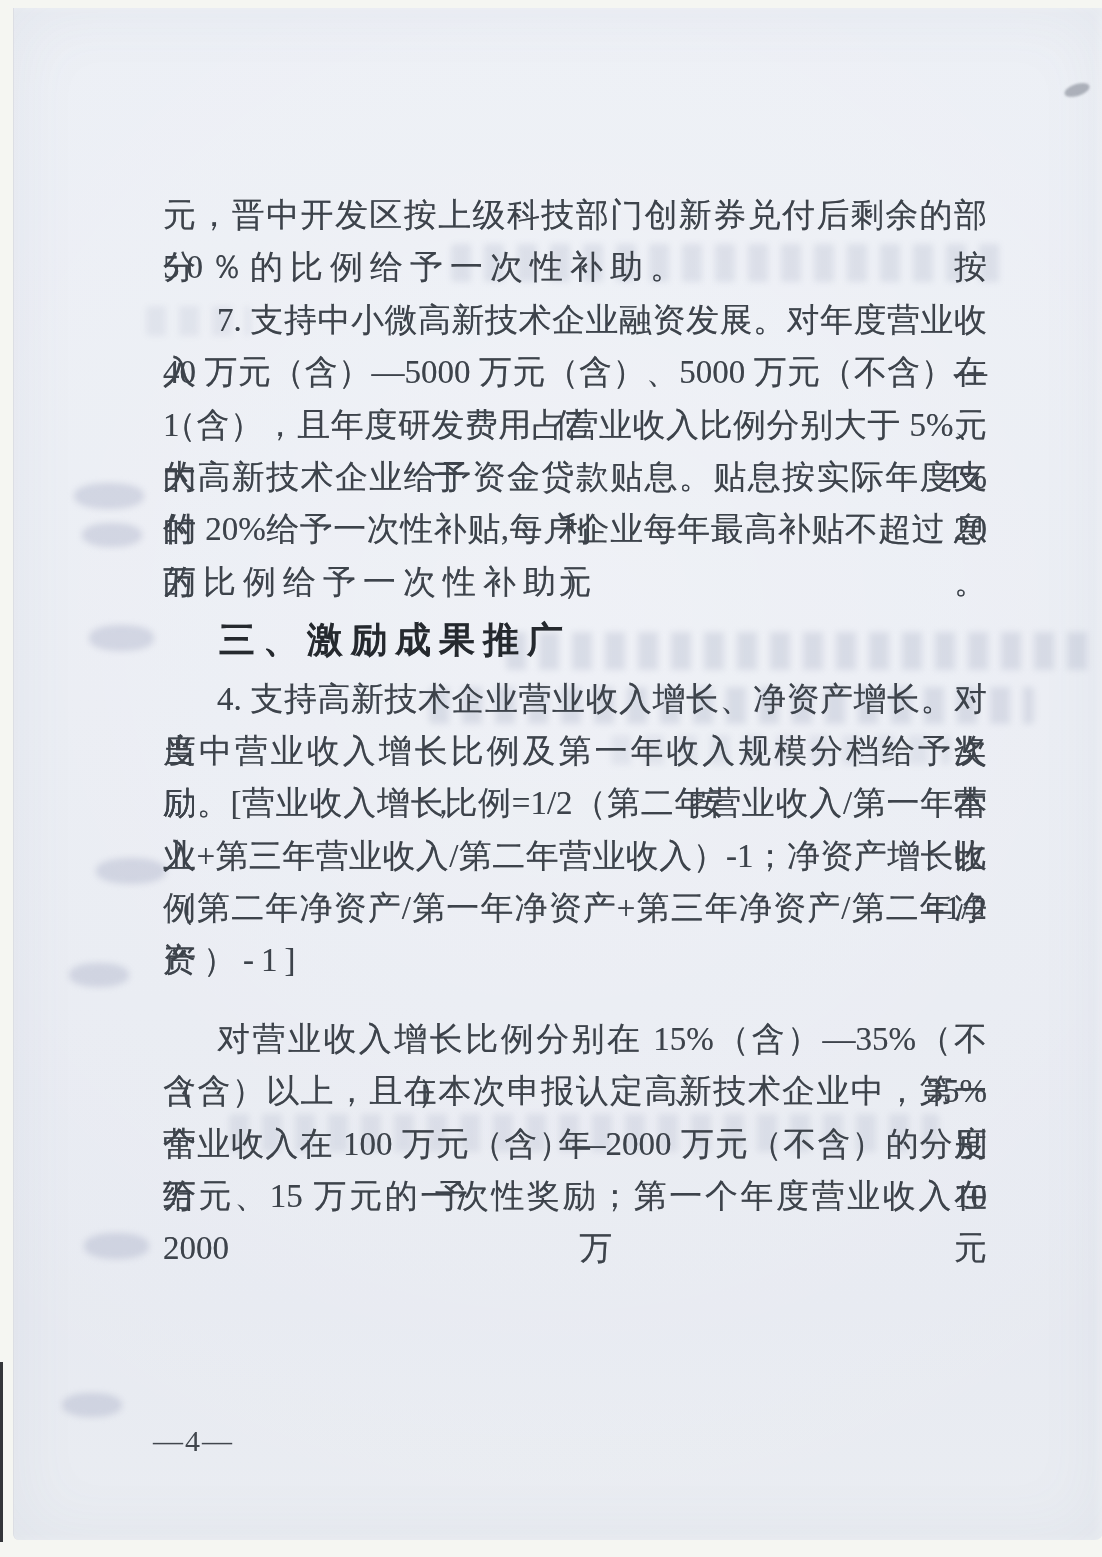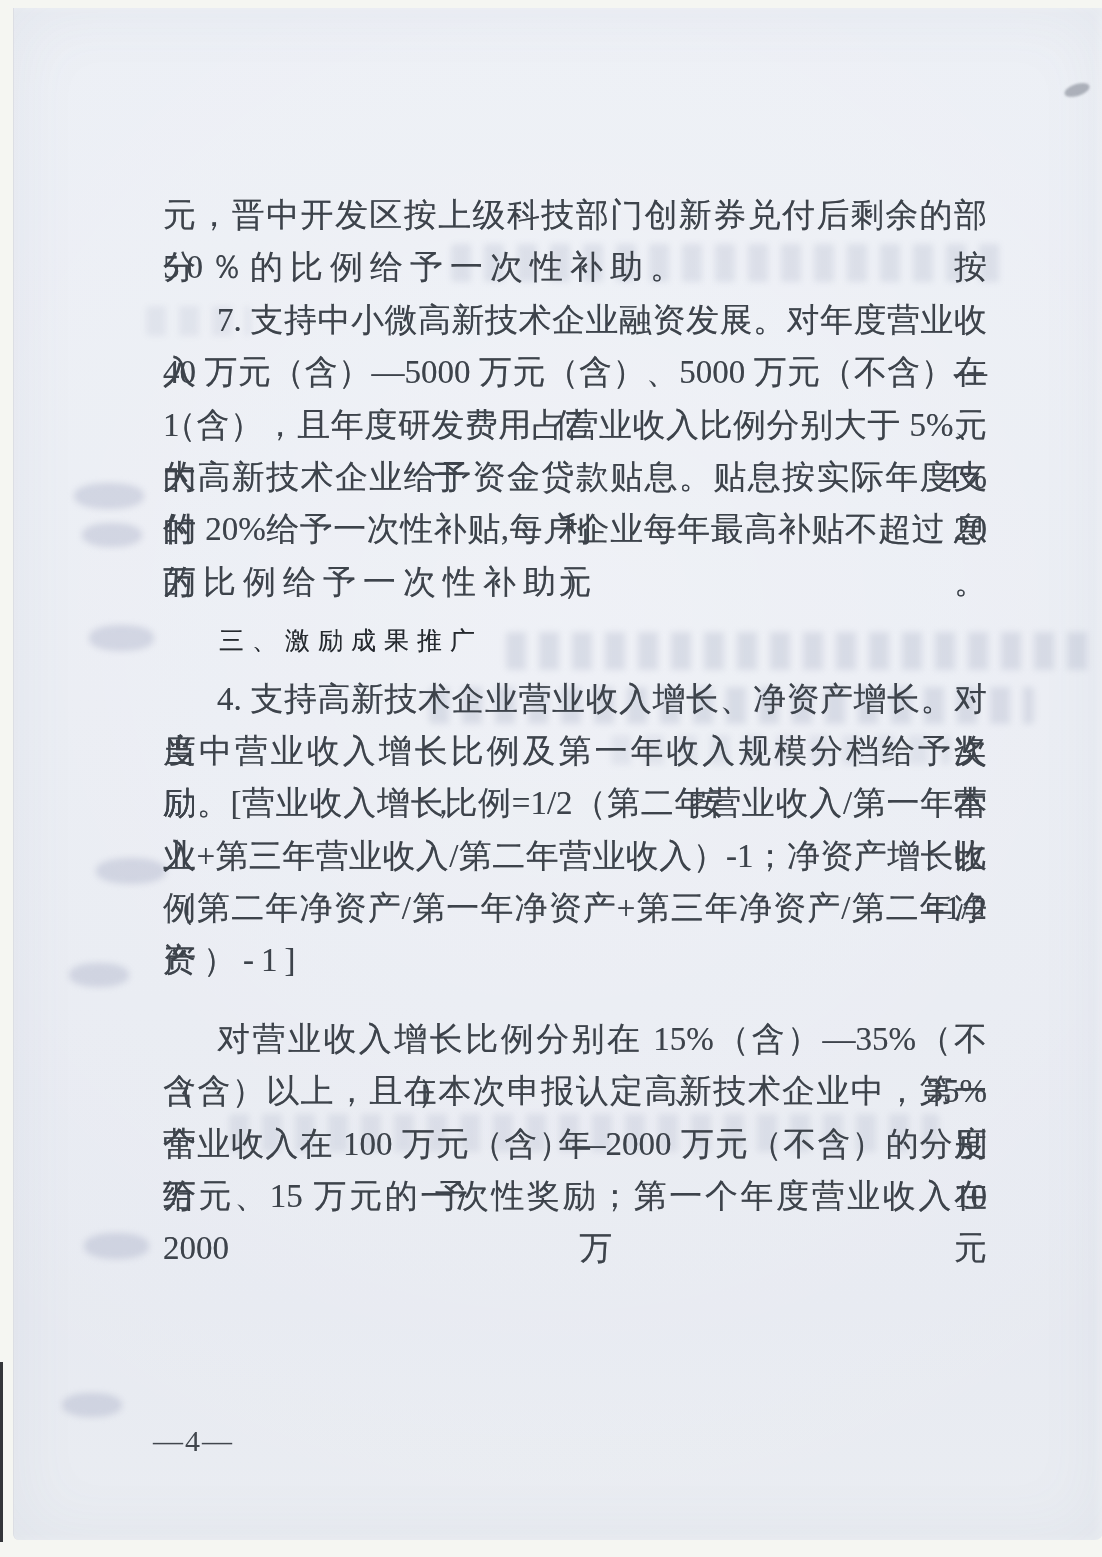--- a/index.html
+++ b/index.html
@@ -58,22 +58,22 @@
     overflow: visible;
     text-shadow: 0 0 0.6px rgba(61,67,75,0.55);
   }
   .line.left {
     text-align: center;
     text-align-last: left;
     letter-spacing: 7px;
   }
   .line.indent { text-indent: 54px; }
   .line.heading {
-    font-weight: normal;
-    font-size: 25px;
+    font-weight: bold;
+    font-size: 36px;
     color: #25292e;
     letter-spacing: 8px;
     text-align: left;
     text-align-last: left;
     text-indent: 56px;
     margin-top: 6px;
     margin-bottom: 6px;
     font-family: "Liberation Sans", "DejaVu Sans", sans-serif;
   }
   .line.gap-before { margin-top: 26px; }

